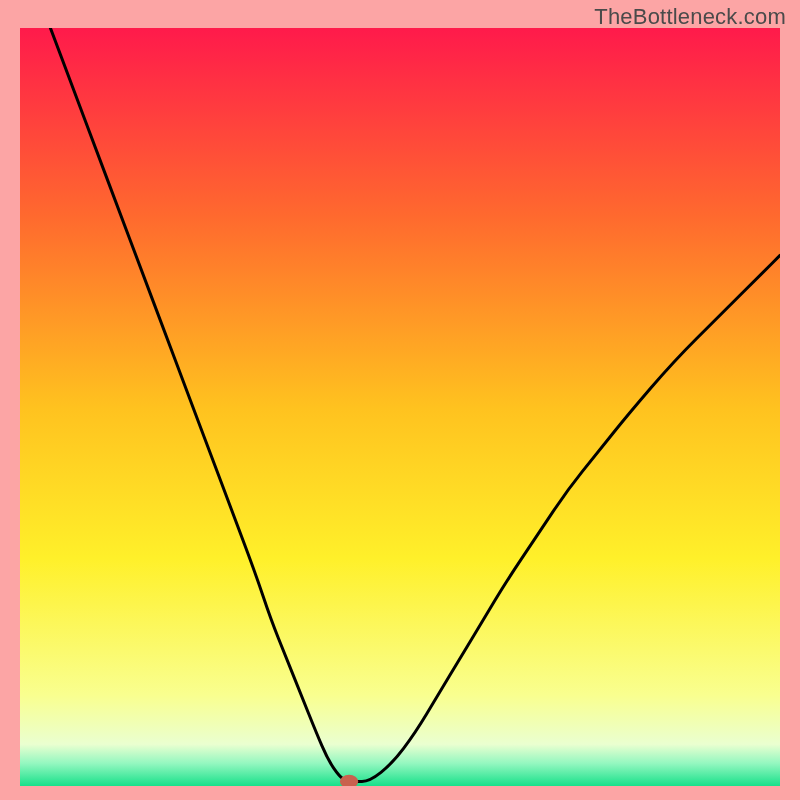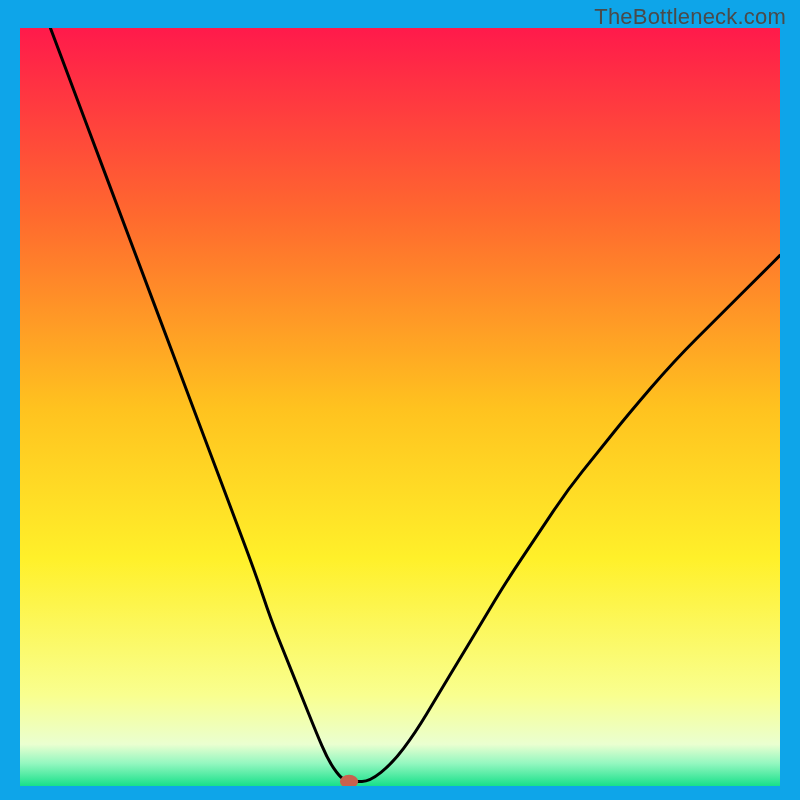--- a/index.html
+++ b/index.html
@@ -8,21 +8,21 @@
     width: 800px;
     height: 800px;
     background: #000000;
     font-family: Arial, Helvetica, sans-serif;
     overflow: hidden;
   }
   .frame {
     position: relative;
     width: 800px;
     height: 800px;
-    background: #0ea5e9;
+    background: #fca5a5;
   }
   .watermark {
     position: absolute;
     top: 4px;
     right: 14px;
     color: #4a4a4a;
     font-size: 22px;
     font-weight: 500;
     letter-spacing: 0.2px;
     user-select: none;

